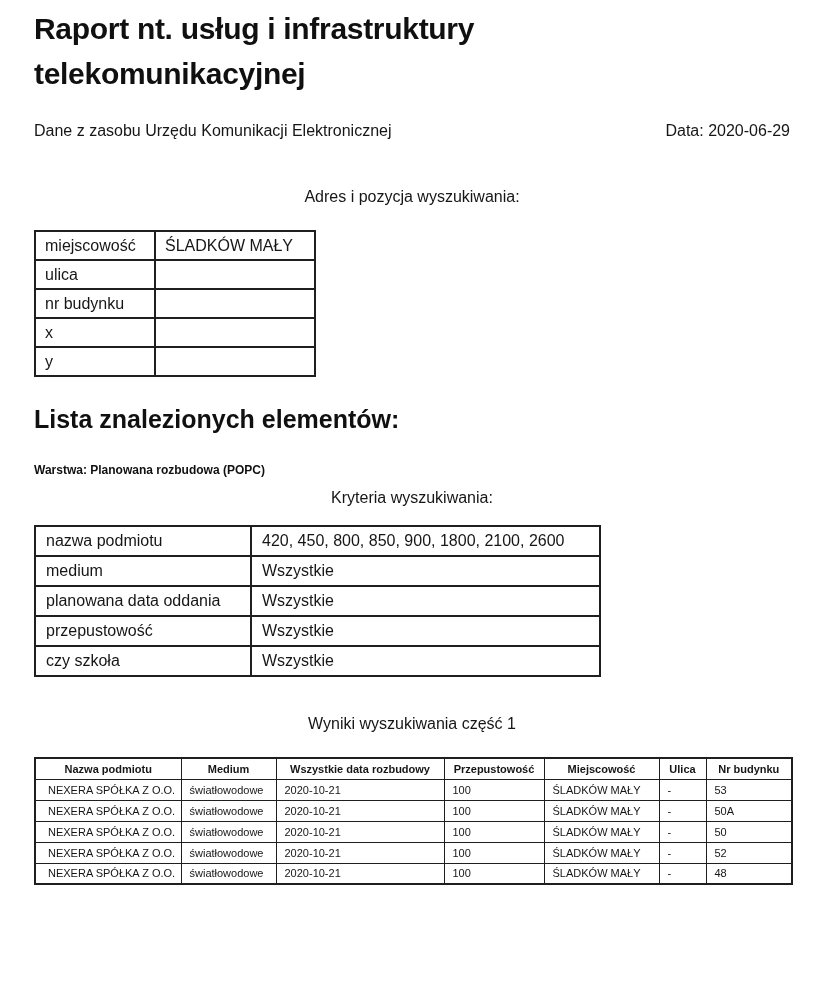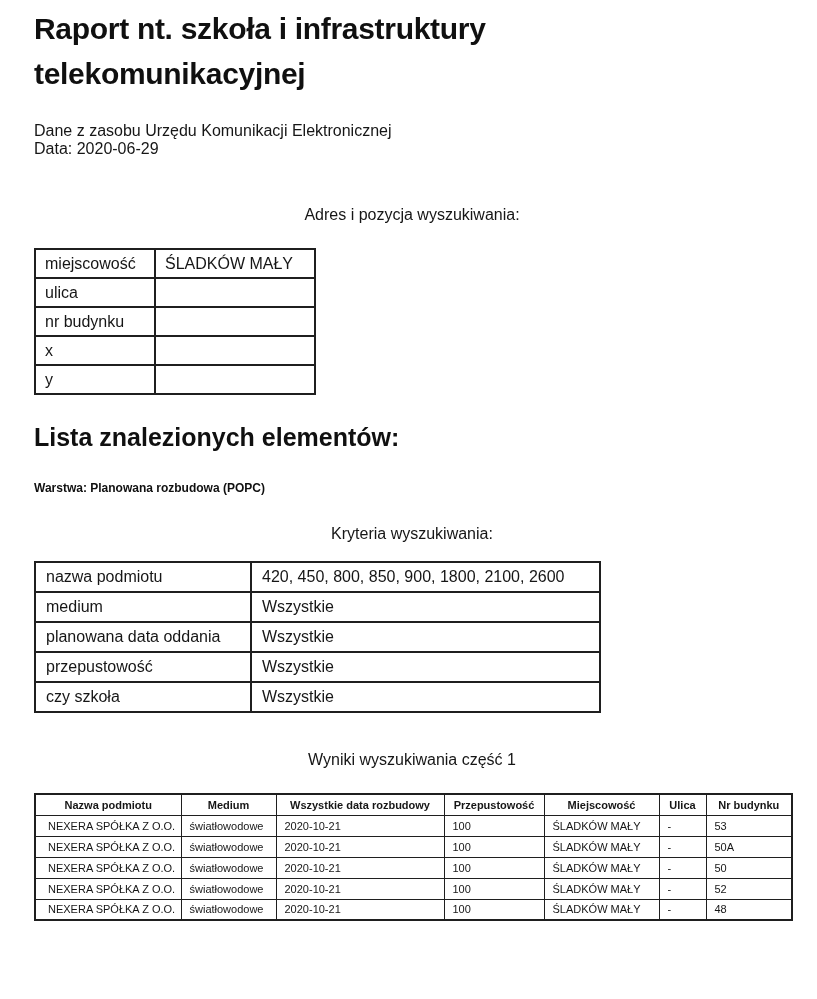--- a/index.html
+++ b/index.html
@@ -22,25 +22,24 @@
     font-weight: bold;
     letter-spacing: -0.3px;
     color: #101010;
   }
   .meta-row {
     margin-top: 26px;
     display: flex;
     justify-content: space-between;
     align-items: baseline;
     font-size: 16px;
-    flex-direction: column;
   }
   .section-label { font-size: 16px; text-align: center; }
   .label-adres   { margin-top: 48px; }
-  .label-kryteria{ margin-top: 30px; }
+  .label-kryteria{ margin-top: 12px; }
   .label-wyniki  { margin-top: 38px; }
 
   table { border-collapse: collapse; table-layout: fixed; }
 
   
   .t-address { margin-top: 24px; width: 282px; }
   .t-address td {
     border: 2px solid #1f1f1f;
     height: 29px;
     padding: 0 9px;
@@ -98,21 +97,21 @@
   .t-results .col-4 { width: 115px; }
   .t-results .col-5 { width: 47px; }
   .t-results .col-6 { width: 86px; }
 </style>
 </head>
 <body>
 
 <div class="page">
 
   <h1 class="doc-title">
-    <span>Raport nt. szkoła i infrastruktury</span><br>
+    <span>Raport nt. usług i infrastruktury</span><br>
     <span>telekomunikacyjnej</span>
   </h1>
 
   <div class="meta-row">
     <span>Dane z zasobu Urzędu Komunikacji Elektronicznej</span>
     <span>Data: 2020-06-29</span>
   </div>
 
   <div class="section-label label-adres">Adres i pozycja wyszukiwania:</div>
 

